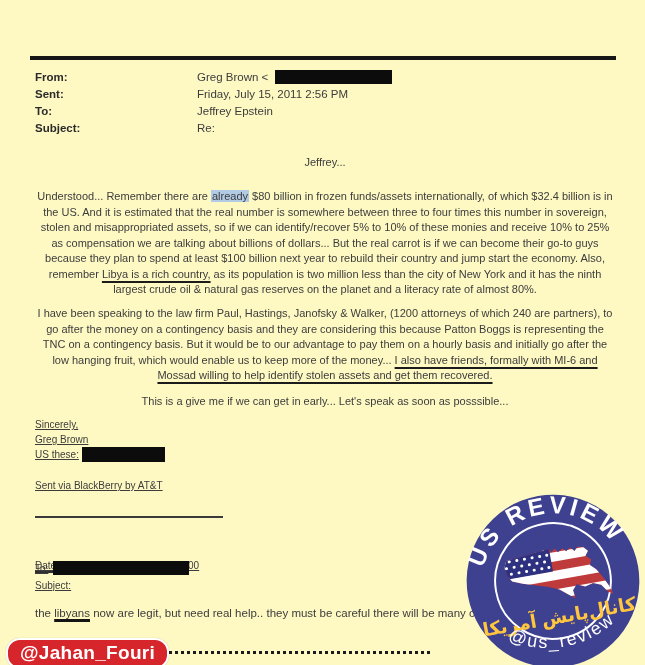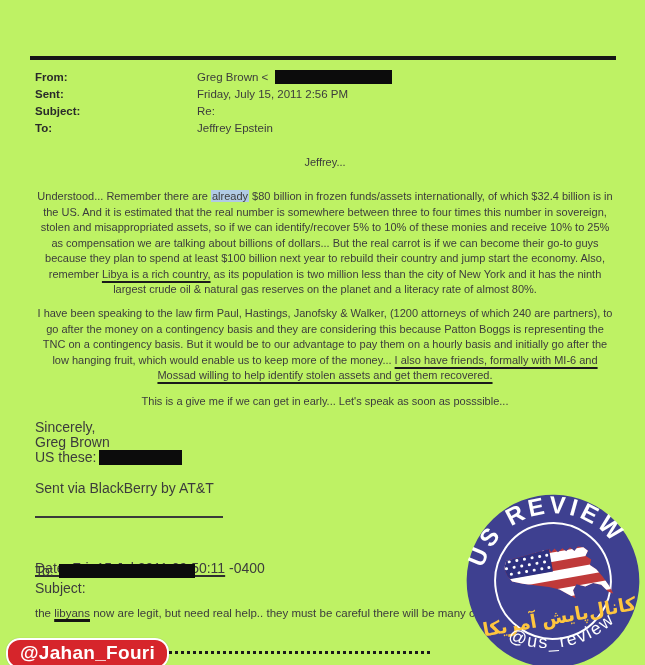--- a/index.html
+++ b/index.html
@@ -1,35 +1,35 @@
 <!DOCTYPE html>
 <html><head>
 <meta charset="utf-8">
 <style>
   html,body{margin:0;padding:0;}
   body{font-family:"Liberation Sans","DejaVu Sans",sans-serif;background:#ffffff;}
-  .page{position:relative;width:645px;height:665px;background:#bef264;overflow:hidden;}
+  .page{position:relative;width:645px;height:665px;background:#fef9c3;overflow:hidden;}
 
   .top-rule{position:absolute;left:30px;top:56px;width:586px;height:4px;background:#161616;}
 
   .hdr{position:absolute;left:35px;top:69px;font-size:11.5px;color:#3c3c3c;}
   .hdr-row{height:17px;line-height:17px;white-space:nowrap;}
   .hdr-label{display:inline-block;width:162px;font-weight:bold;color:#2a2a2a;}
   .redact{display:inline-block;background:#0c0c0c;vertical-align:middle;}
   .redact.from-bar{width:117px;height:14px;margin-left:7px;margin-top:-2px;}
   .redact.cell-bar{width:83px;height:15px;margin-left:3px;margin-top:-2px;}
   .redact.to-bar{width:136px;height:14px;margin-left:5px;margin-top:-2px;}
 
   .bodytext{position:absolute;left:35px;width:580px;font-size:11px;line-height:15.5px;color:#3c3c3c;text-align:center;}
   .hl{background:#b1cbe5;padding:0 1px;margin-top:22px;}
   .hand-u{text-decoration:underline;text-decoration-thickness:2px;text-underline-offset:3px;text-decoration-color:#1b1b1b;}
   .hand-u-thick{text-decoration:underline;text-decoration-thickness:2.5px;text-underline-offset:2px;text-decoration-color:#141414;}
   .pen-u{text-decoration:underline;text-decoration-thickness:1.5px;text-underline-offset:2px;text-decoration-color:#2e2e2e;}
 
-  .sig-line{position:absolute;left:35px;font-size:14px;color:#3c3c3c;white-space:nowrap;}
+  .sig-line{position:absolute;left:35px;font-size:10px;color:#3c3c3c;white-space:nowrap;text-decoration:underline;}
 
   .separator{position:absolute;left:35px;top:516px;width:188px;border-top:2px solid #3a3a3a;}
 
   .note{position:absolute;left:35px;top:607px;font-size:11.5px;color:#3c3c3c;white-space:nowrap;z-index:1;}
 
   .badge{position:absolute;left:6px;top:638px;background:#d6252b;border:2px solid #ffffff;border-radius:14px;
          padding:2px 12px 3px 12px;color:#ffffff;font-weight:bold;font-size:19px;letter-spacing:.3px;z-index:3;
          box-shadow:0 0 1px rgba(0,0,0,.25);}
   .dots{position:absolute;left:162px;top:651px;width:268px;border-top:3.5px dotted #1b1b1b;z-index:1;}
 
@@ -43,24 +43,24 @@
   <div class="top-rule"></div>
 
   <div class="hdr">
     <div class="hdr-row">
       <span class="hdr-label">From:</span><span>Greg Brown &lt;</span><span class="redact from-bar"></span>
     </div>
     <div class="hdr-row">
       <span class="hdr-label">Sent:</span><span>Friday, July 15, 2011 2:56 PM</span>
     </div>
     <div class="hdr-row">
-      <span class="hdr-label">Subject:</span><span>Re:</span>
+      <span class="hdr-label">To:</span><span>Jeffrey Epstein</span>
     </div>
     <div class="hdr-row">
-      <span class="hdr-label">To:</span><span>Jeffrey Epstein</span>
+      <span class="hdr-label">Subject:</span><span>Re:</span>
     </div>
   </div>
 
   <div class="bodytext" style="top:155px;">Jeffrey...</div>
 
   <div class="bodytext" style="top:189px;"><span>Understood... Remember there are </span><span class="hl">already</span><span> $80 billion in frozen funds/assets internationally, of which $32.4 billion is in the US. And it is estimated that the real number is somewhere between three to four times this number in sovereign, stolen and misappropriated assets, so if we can identify/recover 5% to 10% of these monies and receive 10% to 25% as compensation we are talking about billions of dollars... But the real carrot is if we can become their go-to guys because they plan to spend at least $100 billion next year to rebuild their country and jump start the economy. Also, remember </span><span class="hand-u">Libya is a rich country,</span><span> as its population is two million less than the city of New York and it has the ninth largest crude oil &amp; natural gas reserves on the planet and a literacy rate of almost 80%.</span></div>
 
   <div class="bodytext" style="top:306px;"><span>I have been speaking to the law firm Paul, Hastings, Janofsky &amp; Walker, (1200 attorneys of which 240 are partners), to go after the money on a contingency basis and they are considering this because Patton Boggs is representing the TNC on a contingency basis. But it would be to our advantage to pay them on a hourly basis and initially go after the low hanging fruit, which would enable us to keep more of the money... </span><span class="hand-u">I also have friends, formally with MI-6 and Mossad willing to help identify stolen assets and get them recovered.</span></div>
 
   <div class="bodytext" style="top:394px;">This is a give me if we can get in early... Let's speak as soon as posssible...</div>

